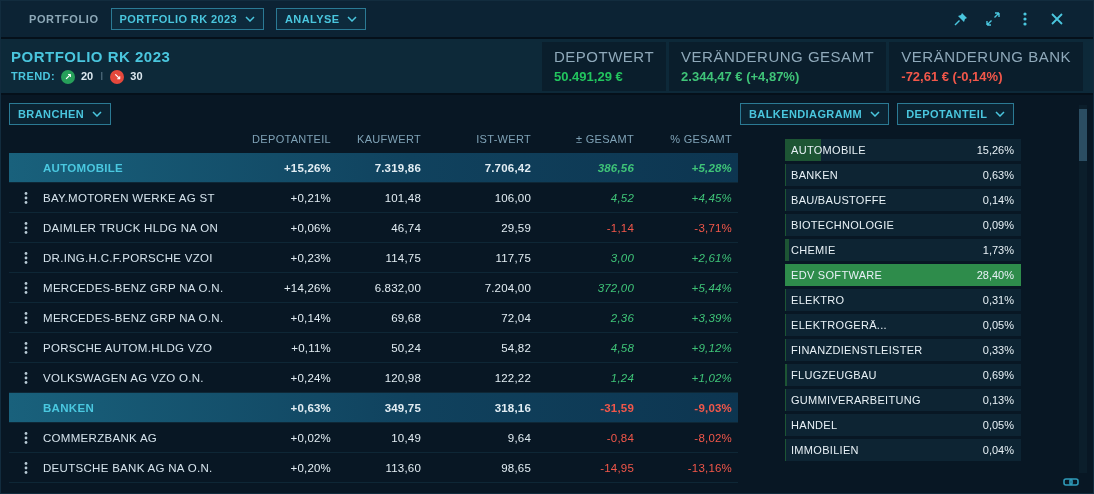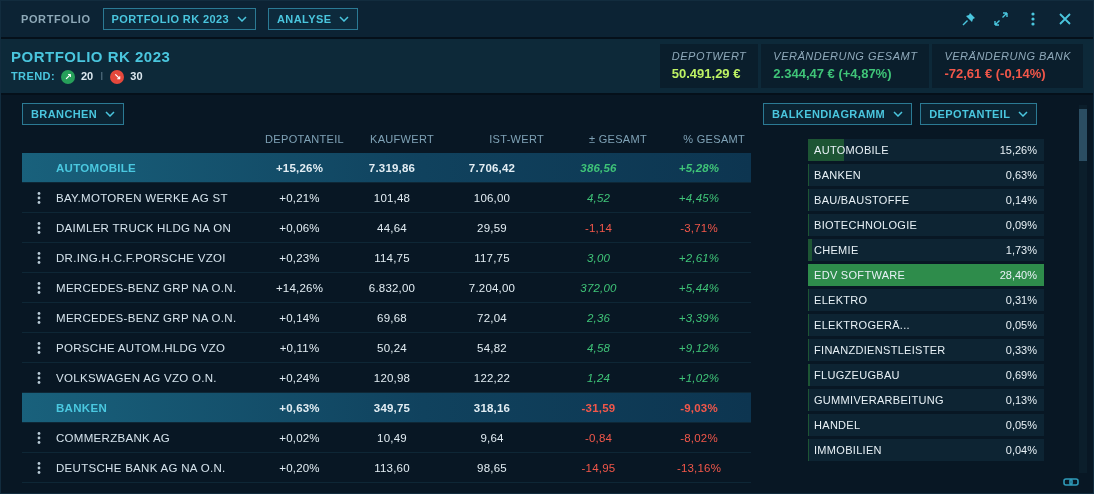--- a/index.html
+++ b/index.html
@@ -1,56 +1,56 @@
 <!DOCTYPE html>
 <html><head>
 <meta charset="utf-8">
 <style>
   * { margin:0; padding:0; box-sizing:border-box; }
   html,body { width:1094px; height:494px; background:#05101a; }
   body { font-family:"Liberation Sans","DejaVu Sans",sans-serif; }
   .app { position:relative; width:1094px; height:494px; background:#081724; border:1px solid #122c3e; overflow:hidden; }
 
   
-  .topbar { height:38px; background:#0c2334; display:flex; align-items:center; padding:0 20px; gap:12px; border-bottom:2px solid #05101a; }
+  .topbar { height:38px; background:#0c2334; display:flex; align-items:center; padding:0 28px; gap:12px; border-bottom:2px solid #05101a; }
   .app-label { color:#8ea9b8; font-size:11px; font-weight:bold; letter-spacing:.6px; }
   .dd { display:inline-flex; align-items:center; gap:8px; border:1px solid #2b7a94; color:#4ac6de; background:rgba(18,56,78,.35); font-size:11px; font-weight:bold; letter-spacing:.4px; padding:4px 8px; cursor:pointer; white-space:nowrap; }
   .dd svg { flex:none; }
   .topbar-spacer { flex:1; }
   .tb-icons { display:flex; align-items:center; gap:16px; color:#4ac6de; }
   .tb-icons .ic { width:16px; height:16px; cursor:pointer; display:block; }
 
   
   .band { height:56px; background:#0d2939; display:flex; align-items:center; padding:6px 10px; border-bottom:2px solid #05101a; }
   .band-left { flex:1; }
   .pf-title { color:#4ac6de; font-size:15px; font-weight:bold; letter-spacing:.5px; }
   .trend-line { display:flex; align-items:flex-start; gap:6px; margin-top:5px; font-size:11px; font-weight:bold; }
   .trend-label { color:#4ac6de; letter-spacing:.4px; }
   .trend-badge { width:14px; height:14px; border-radius:50%; display:inline-flex; align-items:center; justify-content:center; font-size:9px; color:#fff; }
   .trend-badge.up { background:#27a05a; }
   .trend-badge.down { background:#e5483c; }
   .trend-num { color:#dde9f0; }
   .trend-sep { color:#5a7687; font-weight:normal; padding:0 1px; }
   .stats { display:flex; gap:3px; }
   .stat { background:#0a1e2c; padding:6px 12px 7px 12px; min-width:82px; }
-  .stat-label { color:#8fa9ba; font-size:11px; letter-spacing:.5px; white-space:nowrap;font-style:italic; }
-  .stat-value { font-size:13px; font-weight:bold; margin-top:4px; white-space:nowrap; color:#bef264; }
+  .stat-label { color:#8fa9ba; font-size:15px; letter-spacing:.5px; white-space:nowrap; }
+  .stat-value { font-size:13px; font-weight:bold; margin-top:4px; white-space:nowrap; color:#22c55e; }
   .stat-value.pos { color:#3fc478; }
   .stat-value.neg { color:#f2574a; }
 
   
-  .content { display:flex; gap:12px; padding:8px 8px 0 21px; height:398px; overflow:hidden; }
+  .content { display:flex; gap:2px; padding:8px 8px 0 8px; height:398px; overflow:hidden; }
 
   
   .table-panel { width:729px; flex:none; overflow:hidden; }
   .table-head-grid, .trow { display:grid; grid-template-columns:34px 1fr 95px 90px 110px 103px 98px; align-items:center; }
   .thead { height:28px; }
   .thead .col { color:#7fa2b6; font-size:11px; text-align:right; padding-right:6px; letter-spacing:.3px; }
   .trow { height:30px; border-bottom:1px solid #0e2736; font-size:11.5px; cursor:pointer; }
-  .trow .cell { text-align:center; padding-right:6px; color:#e2edf3; letter-spacing:.2px; }
+  .trow .cell { text-align:right; padding-right:6px; color:#e2edf3; letter-spacing:.2px; }
   .trow .cell.pos { color:#3fc478;font-style:italic; }
   .trow .cell.neg { color:#f2574a; }
   .trow .name { text-align:left; color:#d5e3ec; letter-spacing:.3px; padding-right:4px; white-space:nowrap; overflow:hidden; }
   .trow.group { background:linear-gradient(90deg,#19617c 0%,#10425e 55%,#0d3550 100%); border-bottom:1px solid #0e2736; }
   .trow.group .name { color:#4ac8e0; font-weight:bold; }
   .trow.group .cell { font-weight:bold; }
   .kebab { display:flex; justify-content:center; }
   .trow.group .kebab svg { visibility:hidden; }
 
   
@@ -191,21 +191,21 @@
           <div class="trow stock">
       <span class="kebab">
         <svg width="12" height="14" viewBox="0 0 12 14" fill="#b9cbd6">
                 <circle cx="6" cy="2.5" r="1.4"></circle>
                 <circle cx="6" cy="7" r="1.4"></circle>
                 <circle cx="6" cy="11.5" r="1.4"></circle>
               </svg>
       </span>
       <span class="name">DAIMLER TRUCK HLDG NA ON</span>
       <span class="cell">+0,06%</span>
-      <span class="cell">44,64</span>
+      <span class="cell">46,74</span>
       <span class="cell">29,59</span>
       <span class="cell neg">-1,14</span>
       <span class="cell neg">-3,71%</span>
     </div>
           <div class="trow stock">
       <span class="kebab">
         <svg width="12" height="14" viewBox="0 0 12 14" fill="#b9cbd6">
                 <circle cx="6" cy="2.5" r="1.4"></circle>
                 <circle cx="6" cy="7" r="1.4"></circle>
                 <circle cx="6" cy="11.5" r="1.4"></circle>

